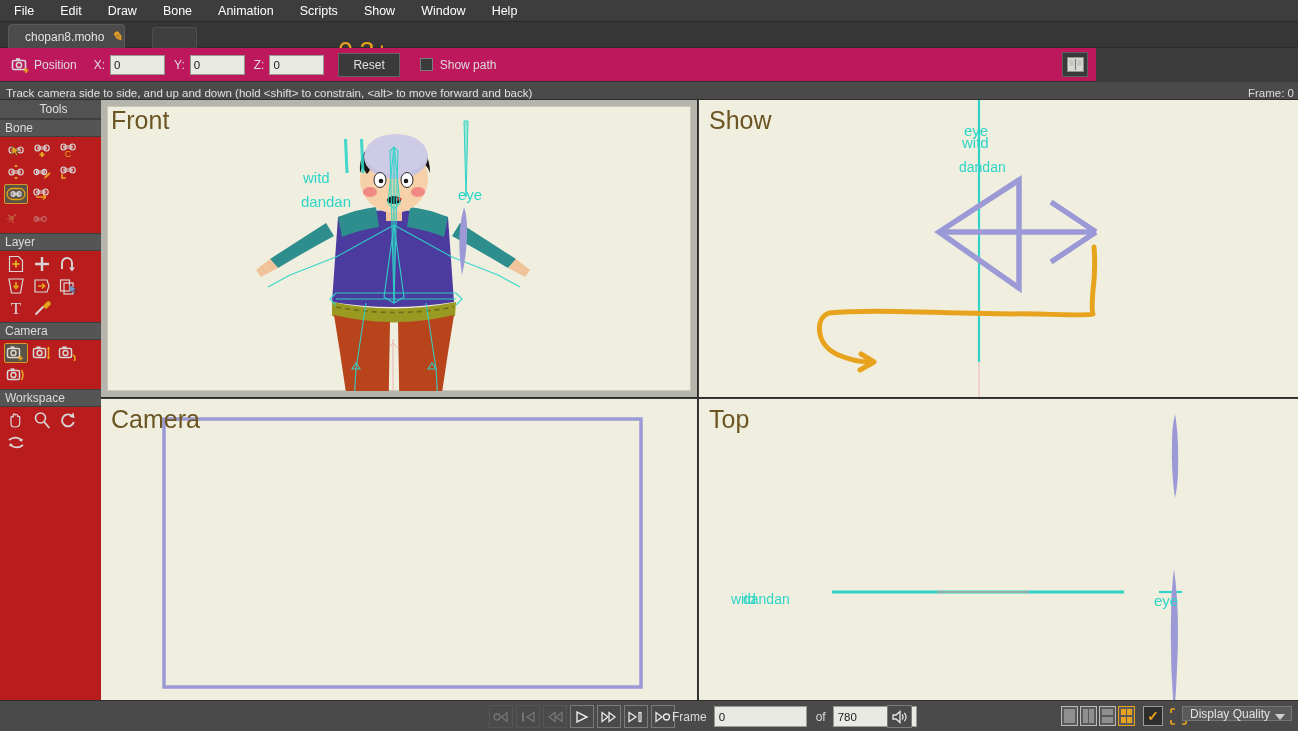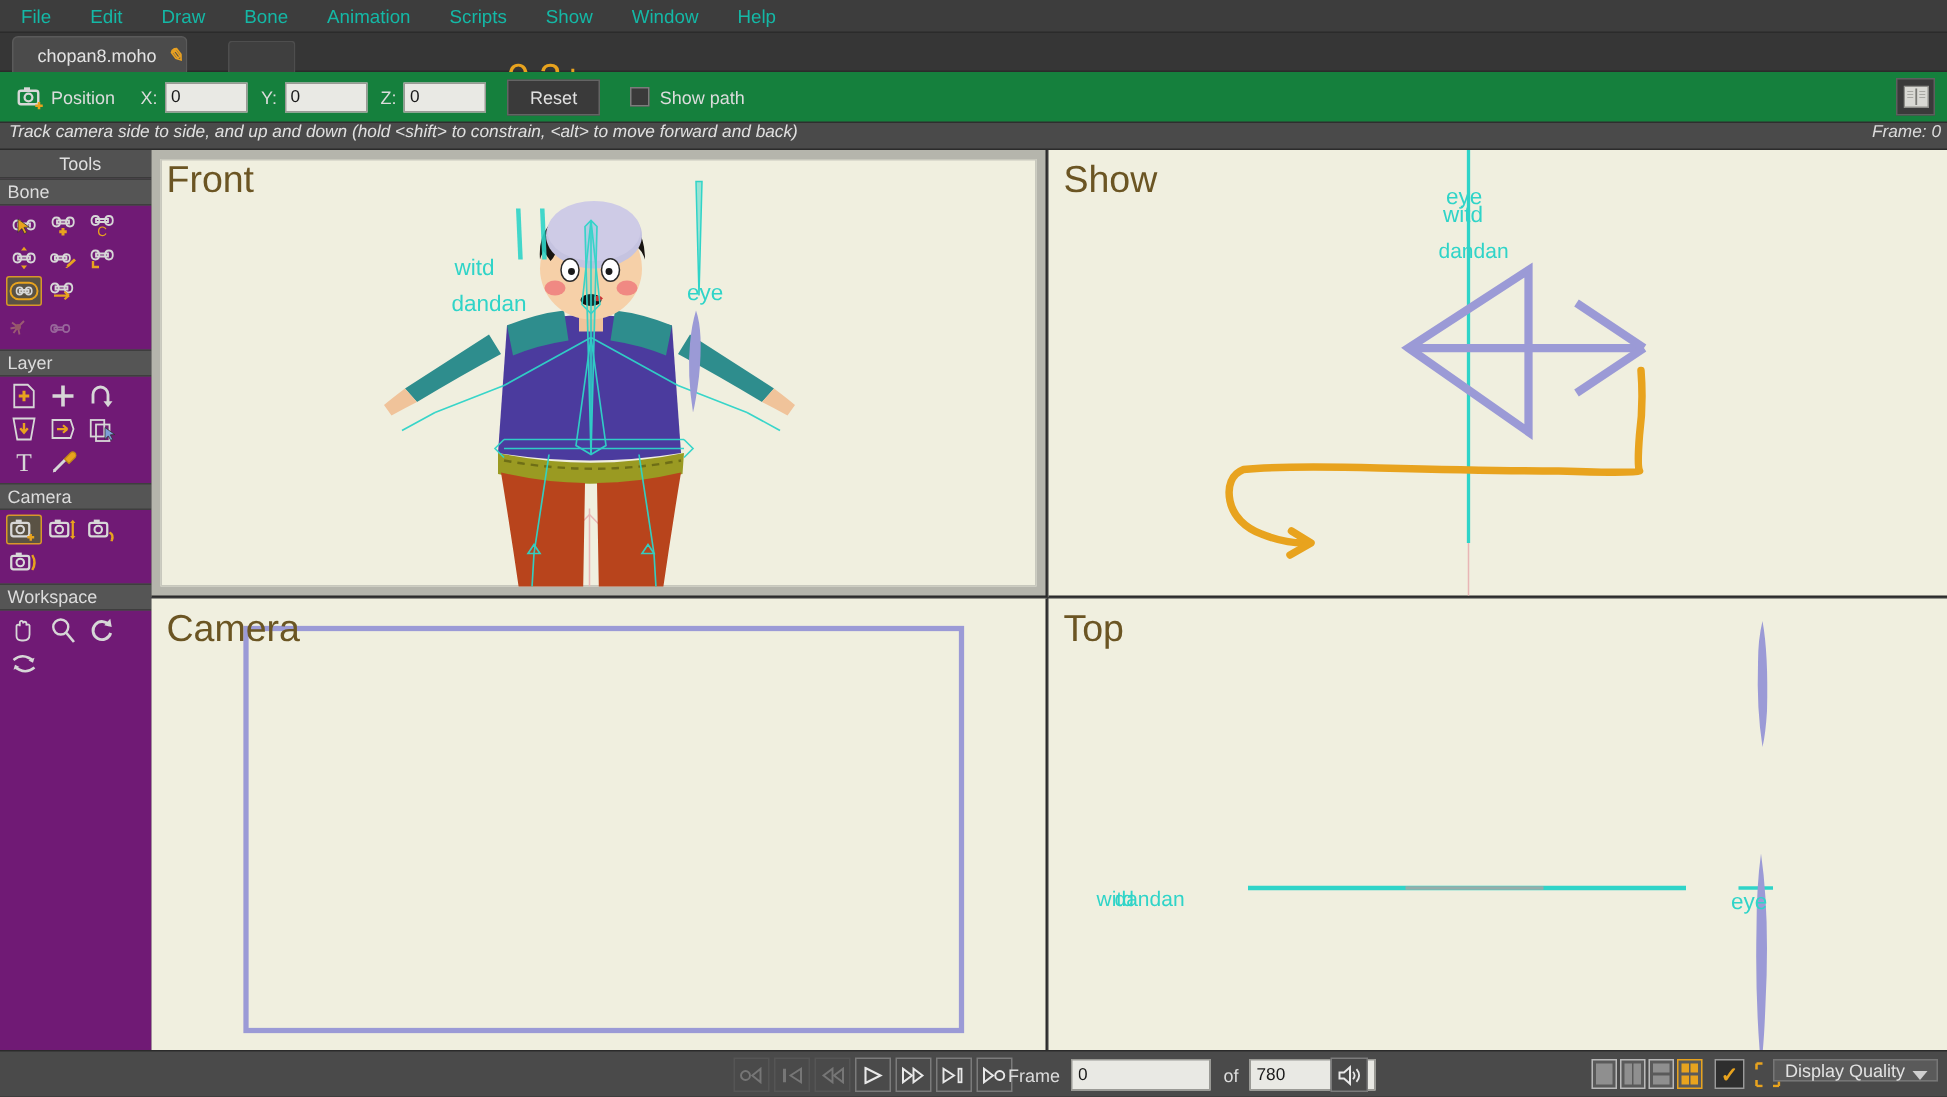--- a/index.html
+++ b/index.html
@@ -12,21 +12,21 @@
   }
   #app { position:relative; width:1298px; height:731px; }
 
   
   #menubar {
     position:absolute; left:0; top:0; width:1298px; height:22px;
     background:#3d3d3d; border-bottom:1px solid #2b2b2b;
     display:flex; align-items:center; padding-left:14px;
   }
   #menubar .mi {
-    color:#14b8a6; font-size:12.5px; margin-right:26px;
+    color:#ffffff; font-size:12.5px; margin-right:26px;
     cursor:default; white-space:nowrap;
   }
 
   
   #tabstrip {
     position:absolute; left:0; top:22px; width:1298px; height:26px;
     background:#363636; border-bottom:1px solid #2b2b2b;
   }
   #doctab {
     position:absolute; left:8px; top:2px; height:24px;
@@ -49,22 +49,22 @@
     pointer-events:none;
   }
   #annot03 .txt {
     position:absolute; left:42px; top:-3px;
     color:#e8a31e; font-size:27px; font-weight:400;
     font-family:"Liberation Sans", sans-serif; letter-spacing:-0.5px;
   }
 
   
   #toolbar {
-    position:absolute; left:0; top:48px; width:1298px; height:34px;
-    background:#15803d; border-bottom:1px solid #2e2e2e;
+    position:absolute; left:0; top:48px; width:1096px; height:34px;
+    background:#be185d; border-bottom:1px solid #2e2e2e;
     display:flex; align-items:center; padding-left:8px;
   }
   .tb-label { color:#dcdcdc; font-size:12px; margin-right:8px; white-space:nowrap; }
   .tb-axis { color:#dcdcdc; font-size:12px; margin:0 5px 0 9px; }
   .tb-input {
     width:55px; height:20px; background:#e9e9e4; border:1px solid #9a9a95;
     color:#1a1a1a; font-size:11.5px; font-family:"Liberation Sans", sans-serif;
     padding:0 3px; outline:none;
   }
   .tb-btn {
@@ -81,29 +81,29 @@
   #bookbtn {
     position:absolute; right:8px; top:4px; width:26px; height:25px;
     background:#3a3a3a; border:1px solid #5f5f5f;
     display:flex; align-items:center; justify-content:center;
   }
 
   
   #statusbar {
     position:absolute; left:0; top:82px; width:1298px; height:18px;
     background:#4a4a4a; border-bottom:1px solid #2b2b2b;
-    display:flex; align-items:flex-start;font-style:italic;
+    display:flex; align-items:flex-end;
   }
   #statusbar .hint { font-size:11.5px; color:#e0e0e0; padding-left:6px; }
   #statusbar .frame { position:absolute; right:4px; font-size:11.5px; color:#dcdcdc; }
 
   
   #palette {
     position:absolute; left:0; top:100px; width:108px; height:600px;
-    background:#701a75; border-right:1px solid #2b2b2b;
+    background:#b91c1c; border-right:1px solid #2b2b2b;
   }
   .pal-title {
     height:19px; background:#525252; border-bottom:1px solid #3b3b3b;
     display:flex; align-items:center; justify-content:center;
     font-size:12px; color:#dfdfdf;
   }
   .pal-sec {
     height:18px; background:#555555; border-top:1px solid #3e3e3e; border-bottom:1px solid #3e3e3e;
     display:flex; align-items:center; padding-left:5px;
     font-size:12px; color:#dcdcdc;

